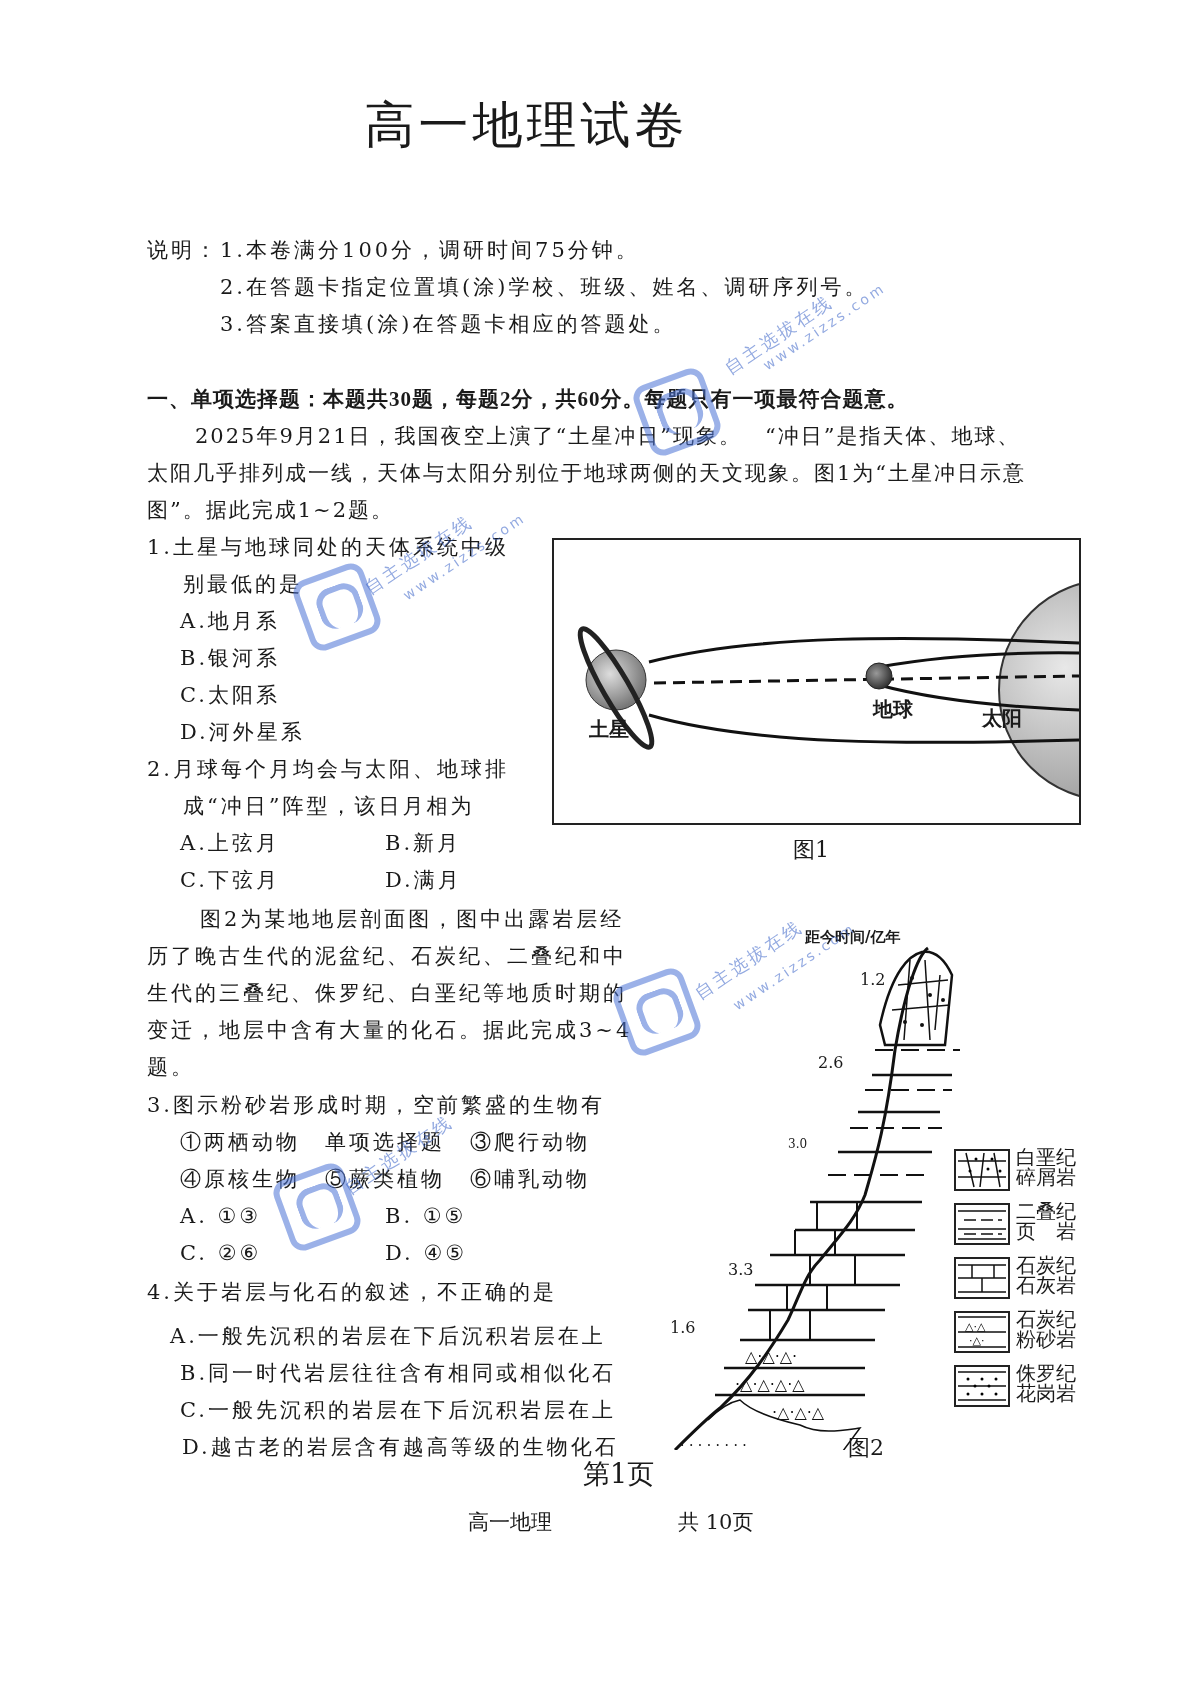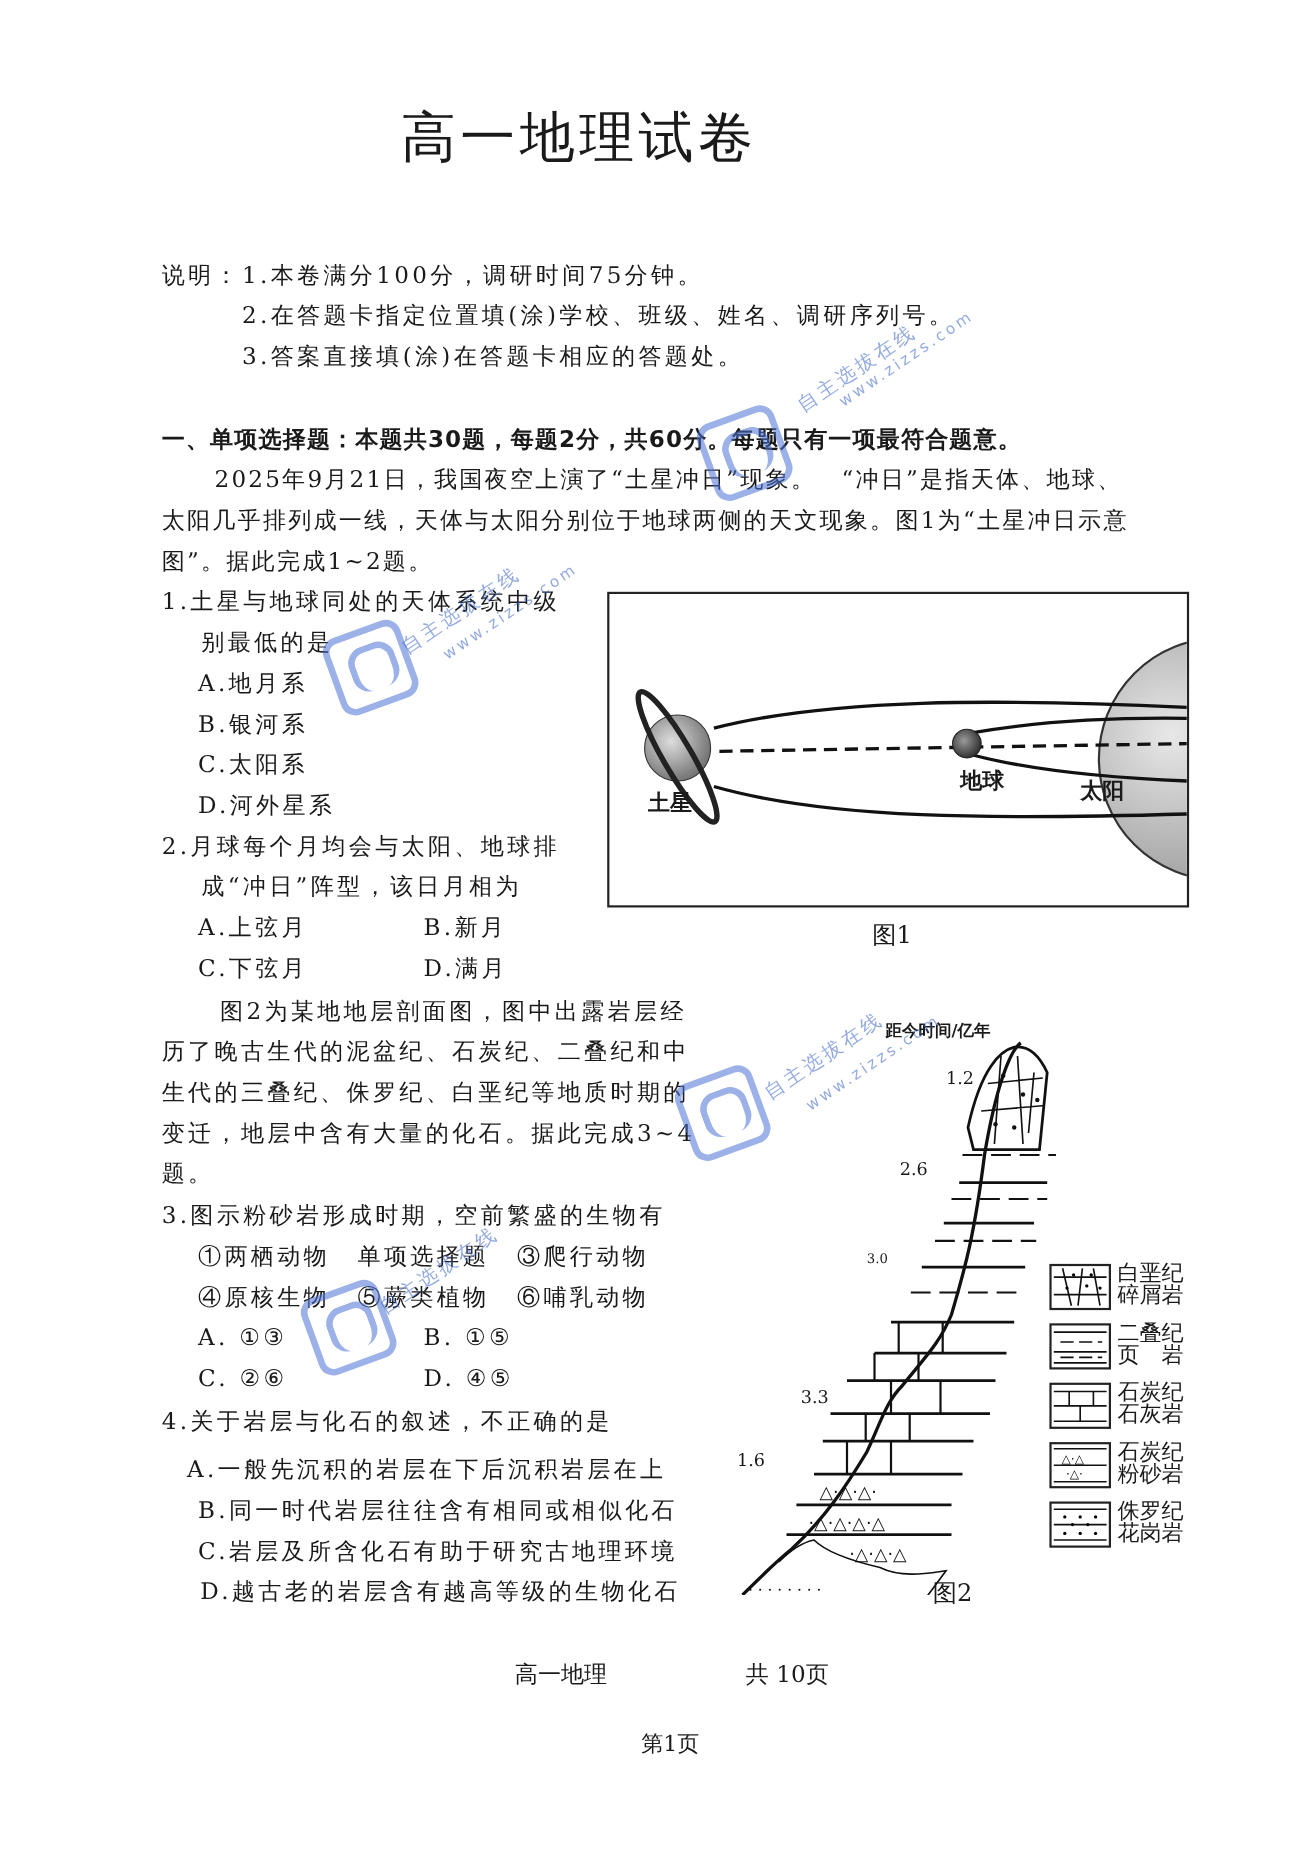--- a/index.html
+++ b/index.html
@@ -24,21 +24,21 @@
 </head>
 <body>
 
 <div class="abs title">高一地理试卷</div>
 
 <div class="abs t" style="left:147px; top:236px;">说明：</div>
 <div class="abs t" style="left:220px; top:236px;">1.本卷满分100分，调研时间75分钟。</div>
 <div class="abs t" style="left:220px; top:273px;">2.在答题卡指定位置填(涂)学校、班级、姓名、调研序列号。</div>
 <div class="abs t" style="left:220px; top:310px;">3.答案直接填(涂)在答题卡相应的答题处。</div>
 
-<div class="abs sec" style="left:147px; top:385px;">一、单项选择题：本题共30题，每题2分，共60分。每题只有一项最符合题意。</div>
+<div class="abs sec" style="left:147px; top:385px;font-family:Liberation Serif, serif;">一、单项选择题：本题共30题，每题2分，共60分。每题只有一项最符合题意。</div>
 
 <div class="abs t" style="left:195px; top:422px; letter-spacing:2px;">2025年9月21日，我国夜空上演了“土星冲日”现象。　“冲日”是指天体、地球、</div>
 <div class="abs t" style="left:147px; top:459px; letter-spacing:2px;">太阳几乎排列成一线，天体与太阳分别位于地球两侧的天文现象。图1为“土星冲日示意</div>
 <div class="abs t" style="left:147px; top:496px; letter-spacing:2px;">图”。据此完成1~2题。</div>
 
 <div class="abs t" style="left:147px; top:533px;">1.土星与地球同处的天体系统中级</div>
 <div class="abs t" style="left:183px; top:570px;">别最低的是</div>
 <div class="abs t" style="left:180px; top:607px;">A.地月系</div>
 <div class="abs t" style="left:180px; top:644px;">B.银河系</div>
 <div class="abs t" style="left:180px; top:681px;">C.太阳系</div>
@@ -102,21 +102,21 @@
 <div class="abs t" style="left:325px; top:1165px;">⑤蕨类植物</div>
 <div class="abs t" style="left:470px; top:1165px;">⑥哺乳动物</div>
 <div class="abs t" style="left:180px; top:1204px;">A. ①③</div>
 <div class="abs t" style="left:385px; top:1204px;">B. ①⑤</div>
 <div class="abs t" style="left:180px; top:1241px;">C. ②⑥</div>
 <div class="abs t" style="left:385px; top:1241px;">D. ④⑤</div>
 
 <div class="abs t" style="left:147px; top:1278px;">4.关于岩层与化石的叙述，不正确的是</div>
 <div class="abs t" style="left:170px; top:1322px;text-align:right;">A.一般先沉积的岩层在下后沉积岩层在上</div>
 <div class="abs t" style="left:180px; top:1359px;">B.同一时代岩层往往含有相同或相似化石</div>
-<div class="abs t" style="left:180px; top:1396px;">C.岩层及所含化石有助于研究古地理环境</div>
+<div class="abs t" style="left:180px; top:1396px;">C.一般先沉积的岩层在下后沉积岩层在上</div>
 <div class="abs t" style="left:182px; top:1433px;">D.越古老的岩层含有越高等级的生物化石</div>
 
 <div class="abs" style="left:660px; top:930px; width:440px; height:520px;">
   <svg width="440" height="520" viewBox="0 0 440 520">
     <defs>
       <pattern id="brick" width="60" height="40" patternUnits="userSpaceOnUse">
         <path d="M0 0 H60 M0 20 H60 M20 0 V20 M50 20 V40" stroke="#111" stroke-width="2" fill="none"></path>
       </pattern>
     </defs>
 
@@ -217,21 +217,21 @@
           <circle cx="40" cy="27" r="1.5"></circle>
         </svg>
     </div>
     <div class="legend-label" style="top:-2px;">侏罗纪</div>
     <div class="legend-label" style="top:18px;">花岗岩</div>
   </div>
 </div>
 <div class="abs cap" style="left:848px; top:1433px; font-size:22px;">图2</div>
 
 <div class="abs" style="left:468px; top:1508px; font-size:21px;">高一地理</div>
-<div class="abs" style="left:583px; top:1572px; font-size:20px;">第1页</div>
+<div class="abs" style="left:583px; top:1456px; font-size:27px;">第1页</div>
 <div class="abs" style="left:678px; top:1508px; font-size:21px;">共 10页</div>
 
 <div class="wm-logo" style="left:640px; top:375px;"></div>
 <div class="wm" style="left:720px; top:360px;">自主选拔在线</div>
 <div class="wm" style="left:760px; top:360px; font-size:14px;">www.zizzs.com</div>
 <div class="wm-logo" style="left:300px; top:570px;"></div>
 <div class="wm" style="left:360px; top:580px;">自主选拔在线</div>
 <div class="wm" style="left:400px; top:590px; font-size:14px;">www.zizzs.com</div>
 <div class="wm-logo" style="left:620px; top:975px;"></div>
 <div class="wm" style="left:690px; top:985px;">自主选拔在线</div>

